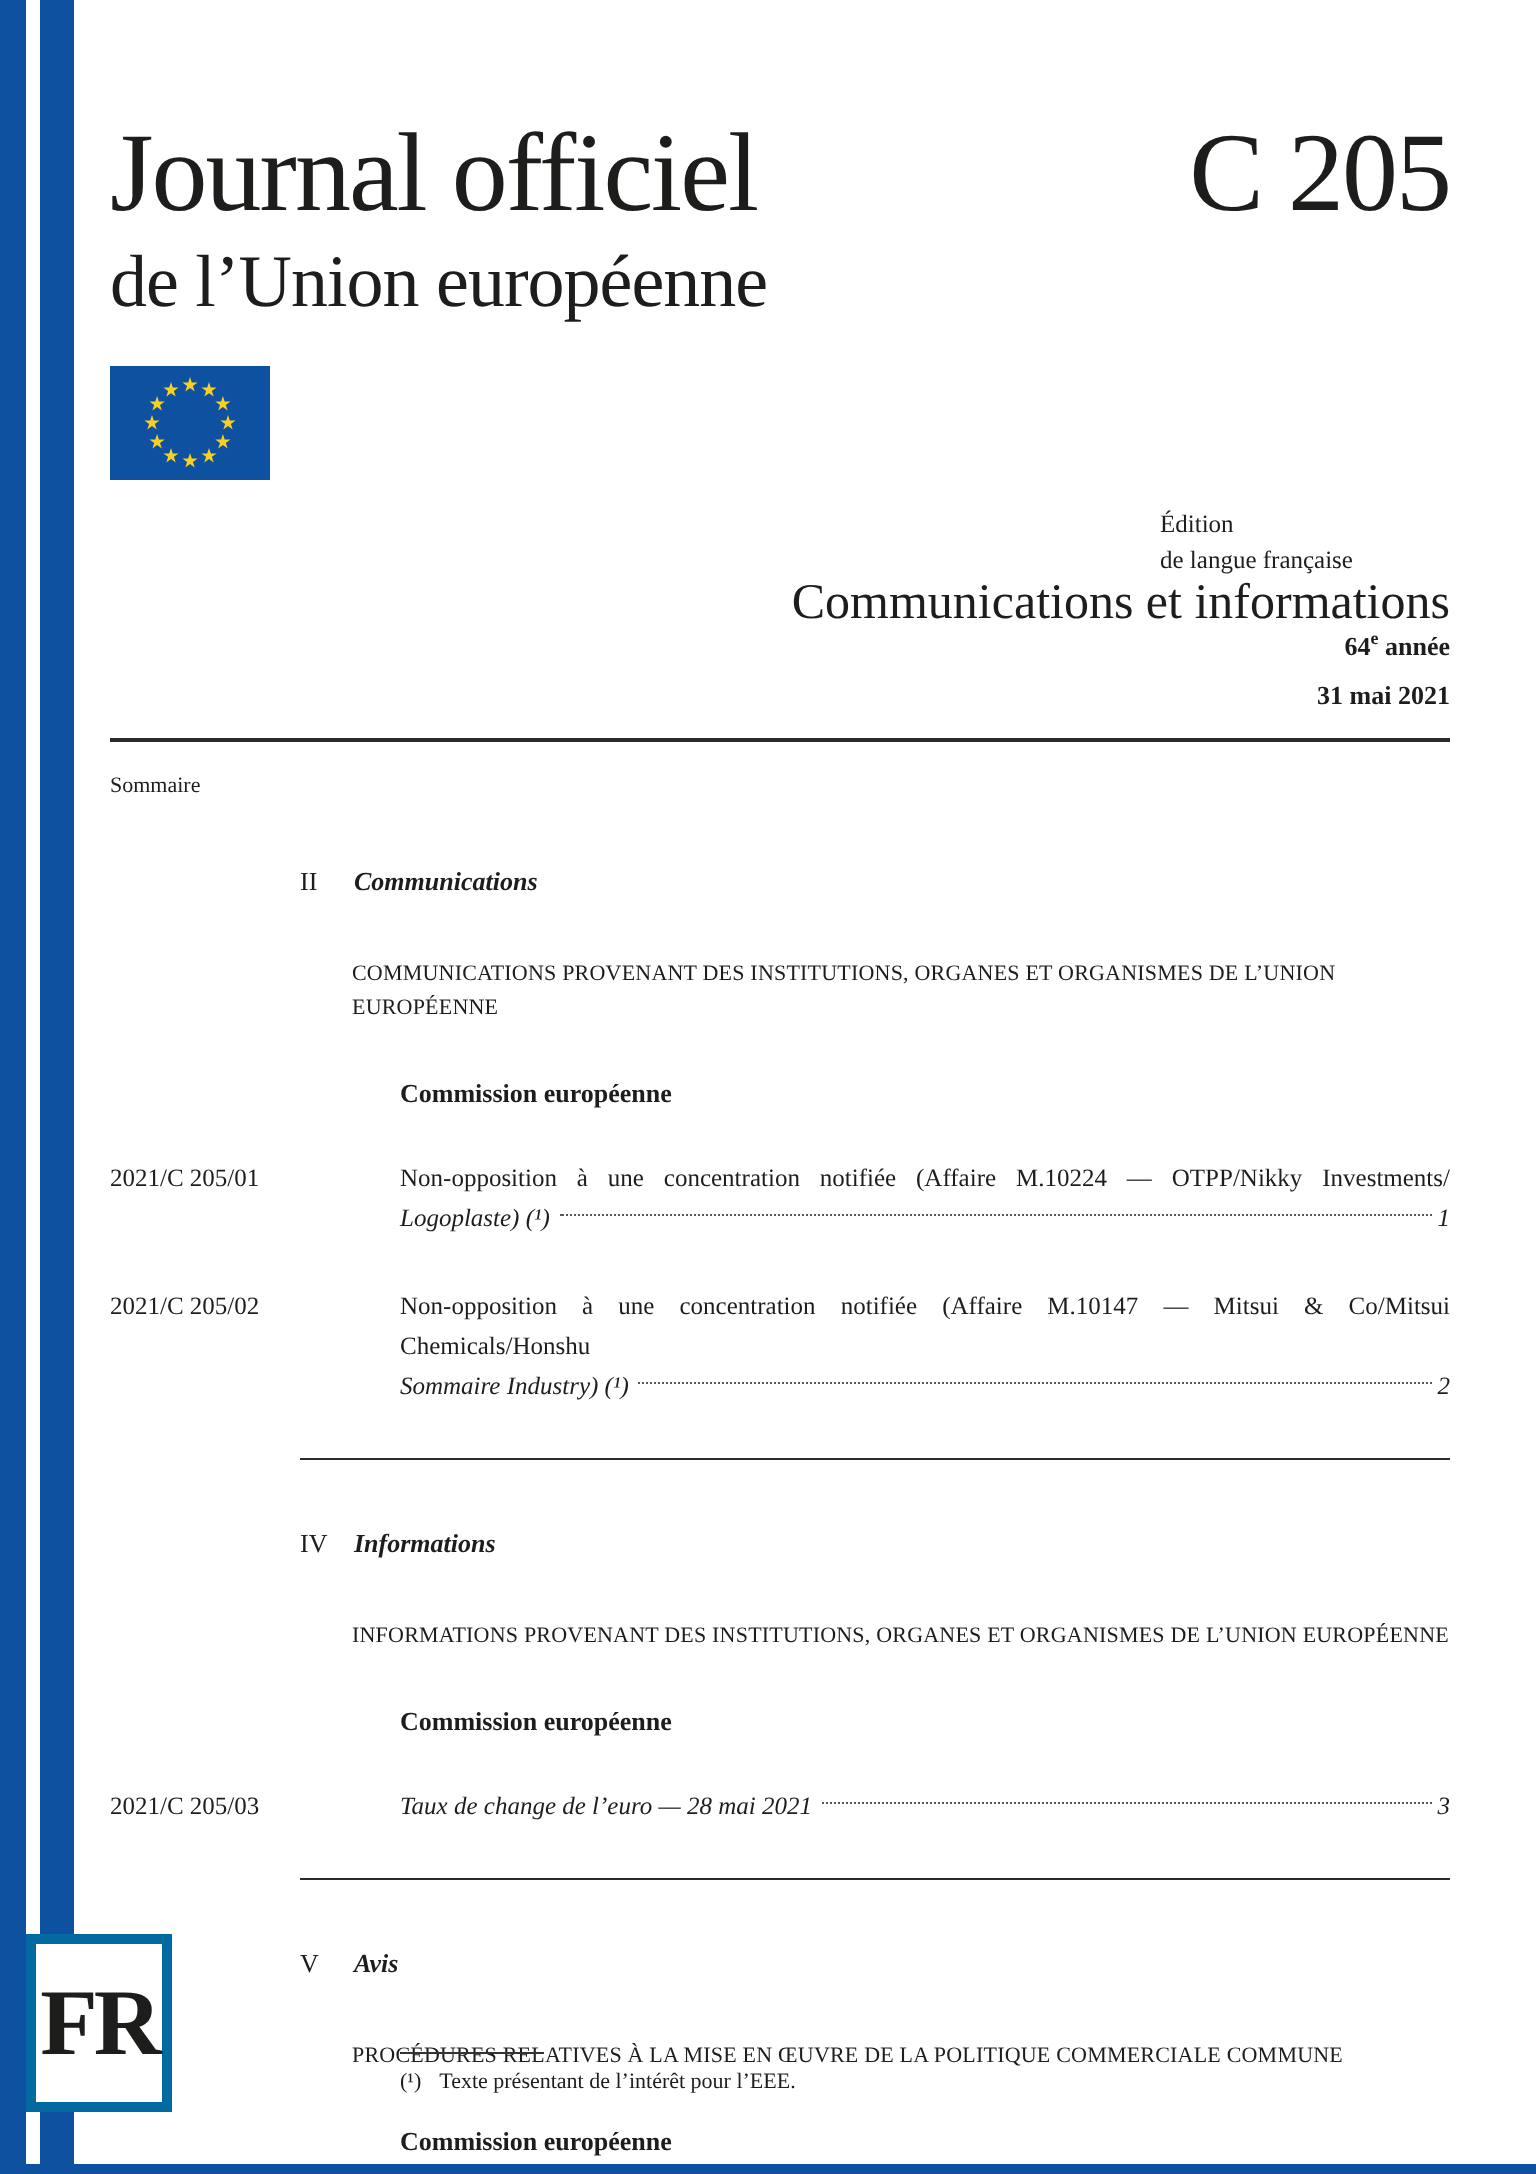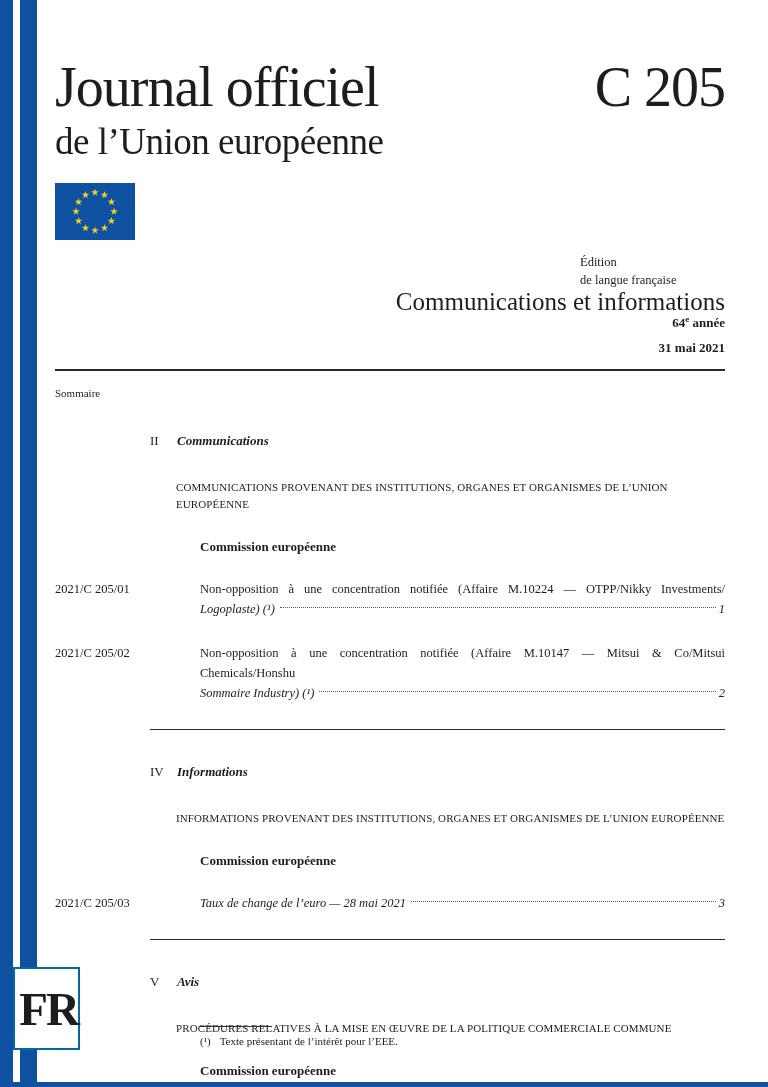--- a/index.html
+++ b/index.html
@@ -53,22 +53,22 @@
   .entry-body { flex:1; min-width:0; }
   .toc-line-justify { text-align:justify; text-align-last:justify; }
   .toc-line-last { display:flex; align-items:center;font-style:italic; }
   .toc-line-last .leader { flex:1; border-bottom:1.6px dotted #58585a; margin:0 3px 3px 5px; min-width:30px; }
   .page-num { flex:none; }
 
   .divider { border:none; border-top:1.7px solid #2b2b2b; margin:26px 0 0 95px; }
 
   
   .lang-box { position:absolute; left:13px; top:967px; width:63px; height:79px;
-    background:#ffffff; border:2px solid #0369a1; display:flex; align-items:center;
-    justify-content:flex-end; font-size:47px; font-weight:bold; letter-spacing:-2px; }
+    background:#ffffff; border:5px solid #0369a1; display:flex; align-items:center;
+    justify-content:center; font-size:47px; font-weight:bold; letter-spacing:-2px; }
   .footnote { position:absolute; left:200px; top:1026px; width:460px; font-size:11px; line-height:1.4; }
   .fn-rule { width:72px; border:none; border-top:1.5px solid #333; margin:0 0 7px 0; }
   .fn-line { display:flex; }
   .fn-marker { flex:none; margin-right:9px; }
 </style>
 </head>
 <body>
 
 <div class="page">
 

